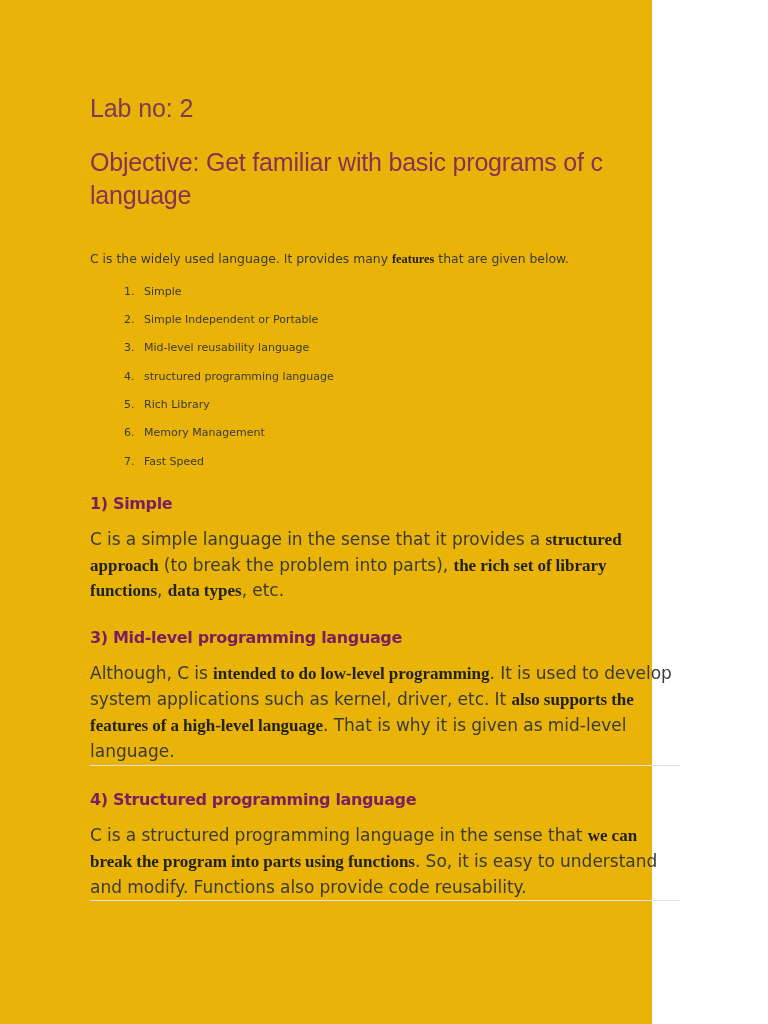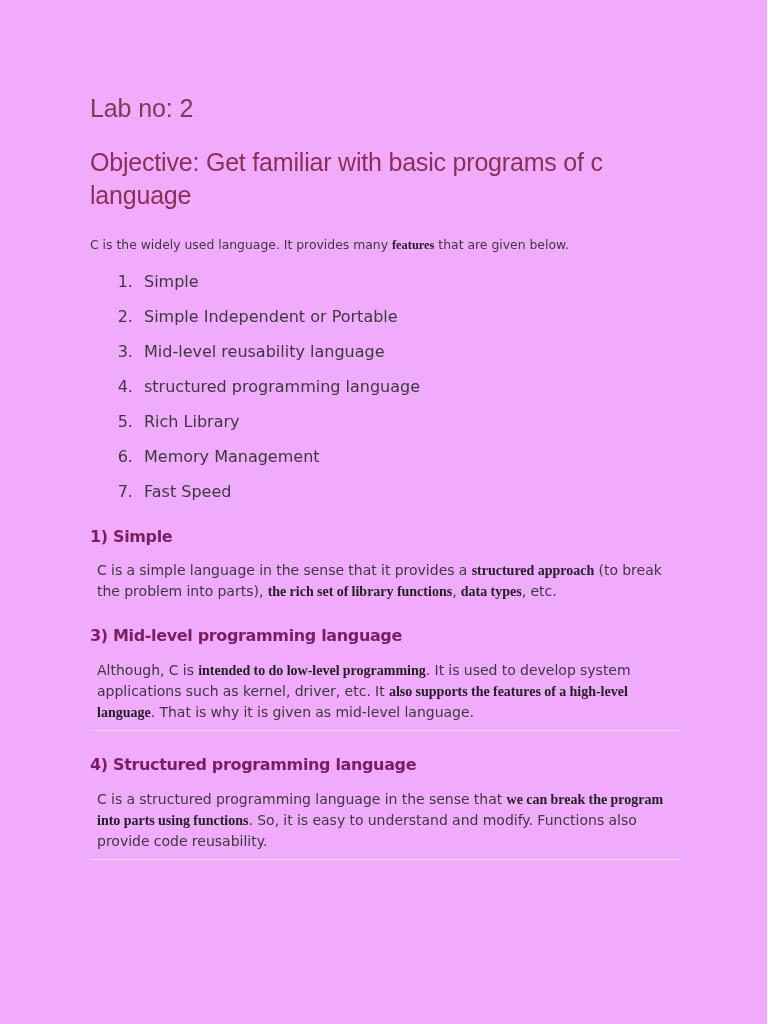--- a/index.html
+++ b/index.html
@@ -12,23 +12,23 @@
     width: 768px;
     height: 1024px;
     font-family: "DejaVu Sans", sans-serif;
     overflow: hidden;
     position: relative;
   }
   .page {
     position: absolute;
     top: 0;
     left: 0;
-    width: 767px;
+    width: 652px;
     height: 1024px;
-    background: #f0abfc;
+    background: #eab308;
   }
   .content {
     position: absolute;
     left: 90px;
     top: 92px;
     width: 590px;
   }
 
   
   .doc-title {
@@ -39,58 +39,58 @@
     color: #7d3b55;
     margin: 0 0 22px 0;
     letter-spacing: -0.1px;
   }
   .doc-subtitle {
     font-family: "Liberation Sans", sans-serif;
     font-size: 25px;
     font-weight: 400;
     line-height: 1.3;
     color: #8c2f55;
-    margin: 0 0 25px 0;
+    margin: 0 0 39px 0;
     width: 600px;
     letter-spacing: -0.2px;
   }
 
   
   .intro-para {
     font-family: "DejaVu Sans", sans-serif;
     font-size: 12.4px;
     line-height: 1.5;
     color: #3a3a3a;
     margin: 0 0 16px 0;
     width: 590px;
   }
   .body-para {
     font-family: "DejaVu Sans", sans-serif;
-    font-size: 14px;
+    font-size: 17px;
     line-height: 1.52;
     color: #3a3a3a;
-    margin: 7px;
+    margin: 0;
     width: 590px;
     word-spacing: -0.2px;
   }
   .body-para b, .intro-para b {
     font-weight: 700;
     color: #222222;
     font-family: Liberation Serif, serif;
   }
 
   
   .feature-list {
     list-style: decimal;
     margin: 0 0 24px 0;
     padding-left: 48px;
   }
   .feature-list li {
     font-family: "DejaVu Sans", sans-serif;
-    font-size: 16px;
+    font-size: 11px;
     color: #3a3a3a;
     line-height: 1.35;
     margin-bottom: 13.5px;
     padding-left: 6px;
   }
   .feature-list li:last-child { margin-bottom: 0; }
 
   
   .section {
     margin-top: 24px;

